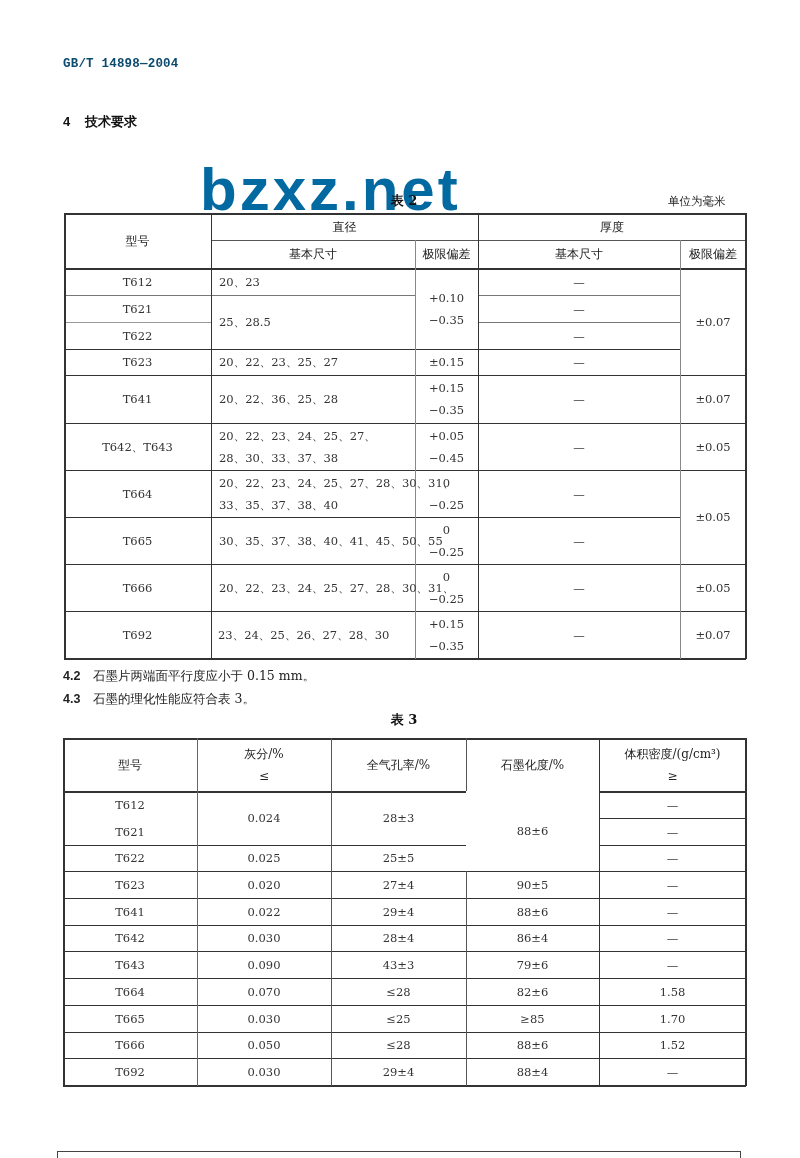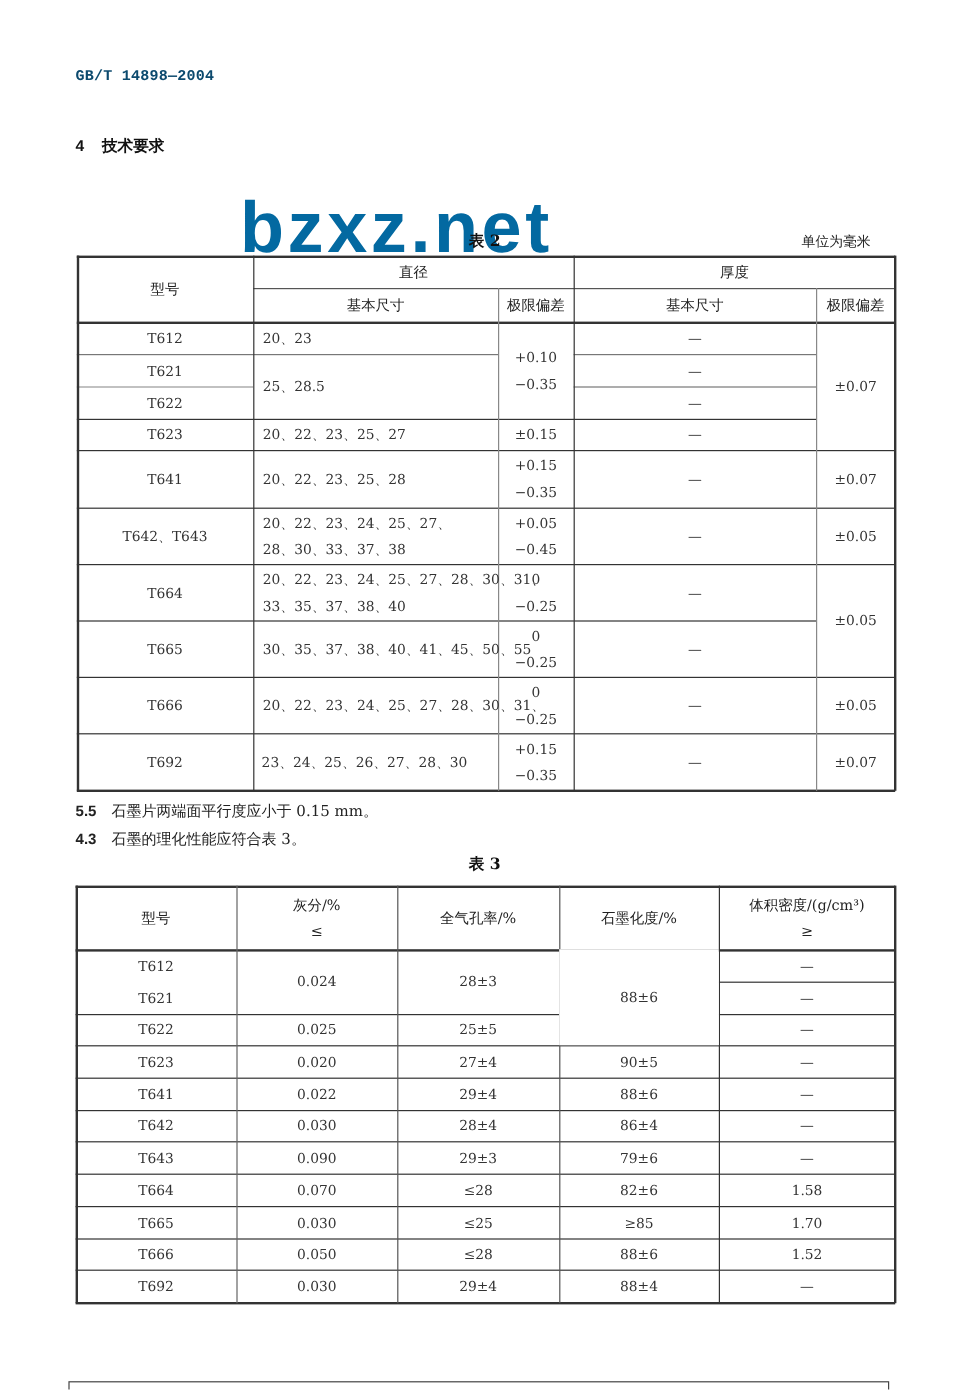--- a/index.html
+++ b/index.html
@@ -85,21 +85,21 @@
   <div class="cell" style="left:64px; top:375px; width:147px; height:48px;">T641</div>
   <div class="cell" style="left:64px; top:423px; width:147px; height:47px;">T642、T643</div>
   <div class="cell" style="left:64px; top:470px; width:147px; height:47px;">T664</div>
   <div class="cell" style="left:64px; top:517px; width:147px; height:47px;">T665</div>
   <div class="cell" style="left:64px; top:564px; width:147px; height:47px;">T666</div>
   <div class="cell" style="left:64px; top:611px; width:147px; height:47px;">T692</div>
 
   <div class="cell left" style="left:211px; top:268px; width:196px; height:27px;">20、23</div>
   <div class="cell left" style="left:211px; top:295px; width:196px; height:54px;">25、28.5</div>
   <div class="cell left" style="left:211px; top:349px; width:196px; height:26px;">20、22、23、25、27</div>
-  <div class="cell left" style="left:211px; top:375px; width:196px; height:48px;">20、22、23、25、28</div>
+  <div class="cell left" style="left:211px; top:375px; width:196px; height:48px;">20、22、36、25、28</div>
   <div class="cell left" style="left:211px; top:423px; width:196px; height:47px;">
     <div class="stack">
         <span>20、22、23、24、25、27、</span>
         <span>28、30、33、37、38</span>
       </div>
   </div>
   <div class="cell left" style="left:211px; top:470px; width:196px; height:47px;">
     <div class="stack">
         <span>20、22、23、24、25、27、28、30、31、</span>
         <span>33、35、37、38、40</span>
@@ -170,21 +170,21 @@
 
   <div class="cell" style="left:680px; top:268px; width:66px; height:107px;">±0.07</div>
   <div class="cell" style="left:680px; top:375px; width:66px; height:48px;">±0.07</div>
   <div class="cell" style="left:680px; top:423px; width:66px; height:47px;">±0.05</div>
   <div class="cell" style="left:680px; top:470px; width:66px; height:94px;">±0.05</div>
   <div class="cell" style="left:680px; top:564px; width:66px; height:47px;">±0.05</div>
   <div class="cell" style="left:680px; top:611px; width:66px; height:47px;">±0.07</div>
 </div>
 
 <div class="abs para content" style="top:665px;">
-  <span class="num">5.5</span><span>石墨片两端面平行度应小于 0.15 mm。</span>
+  <span class="num">4.2</span><span>石墨片两端面平行度应小于 0.15 mm。</span>
 </div>
 <div class="abs para content" style="top:688px;">
   <span class="num">4.3</span><span>石墨的理化性能应符合表 3。</span>
 </div>
 
 <div class="abs caption content" style="left:380px; top:711px; width:48px;">表 3</div>
 
 <div id="table3">
 
   <div class="grid-line" style="left:63px; top:738px; width:683px; height:1.5px;"></div>
@@ -246,21 +246,21 @@
   <div class="cell" style="left:197px; top:978px; width:134px; height:27px;">0.070</div>
   <div class="cell" style="left:197px; top:1005px; width:134px; height:27px;">0.030</div>
   <div class="cell" style="left:197px; top:1032px; width:134px; height:26px;">0.050</div>
   <div class="cell" style="left:197px; top:1058px; width:134px; height:27px;">0.030</div>
 
   <div class="cell" style="left:331px; top:791px; width:135px; height:54px;">28±3</div>
   <div class="cell" style="left:331px; top:845px; width:135px; height:26px;">25±5</div>
   <div class="cell" style="left:331px; top:871px; width:135px; height:27px;">27±4</div>
   <div class="cell" style="left:331px; top:898px; width:135px; height:27px;">29±4</div>
   <div class="cell" style="left:331px; top:925px; width:135px; height:26px;">28±4</div>
-  <div class="cell" style="left:331px; top:951px; width:135px; height:27px;">29±3</div>
+  <div class="cell" style="left:331px; top:951px; width:135px; height:27px;">43±3</div>
   <div class="cell" style="left:331px; top:978px; width:135px; height:27px;">≤28</div>
   <div class="cell" style="left:331px; top:1005px; width:135px; height:27px;">≤25</div>
   <div class="cell" style="left:331px; top:1032px; width:135px; height:26px;">≤28</div>
   <div class="cell" style="left:331px; top:1058px; width:135px; height:27px;">29±4</div>
 
   <div class="cell" style="left:466px; top:791px; width:133px; height:80px; background:#fff;">88±6</div>
   <div class="cell" style="left:466px; top:871px; width:133px; height:27px;">90±5</div>
   <div class="cell" style="left:466px; top:898px; width:133px; height:27px;">88±6</div>
   <div class="cell" style="left:466px; top:925px; width:133px; height:26px;">86±4</div>
   <div class="cell" style="left:466px; top:951px; width:133px; height:27px;">79±6</div>

